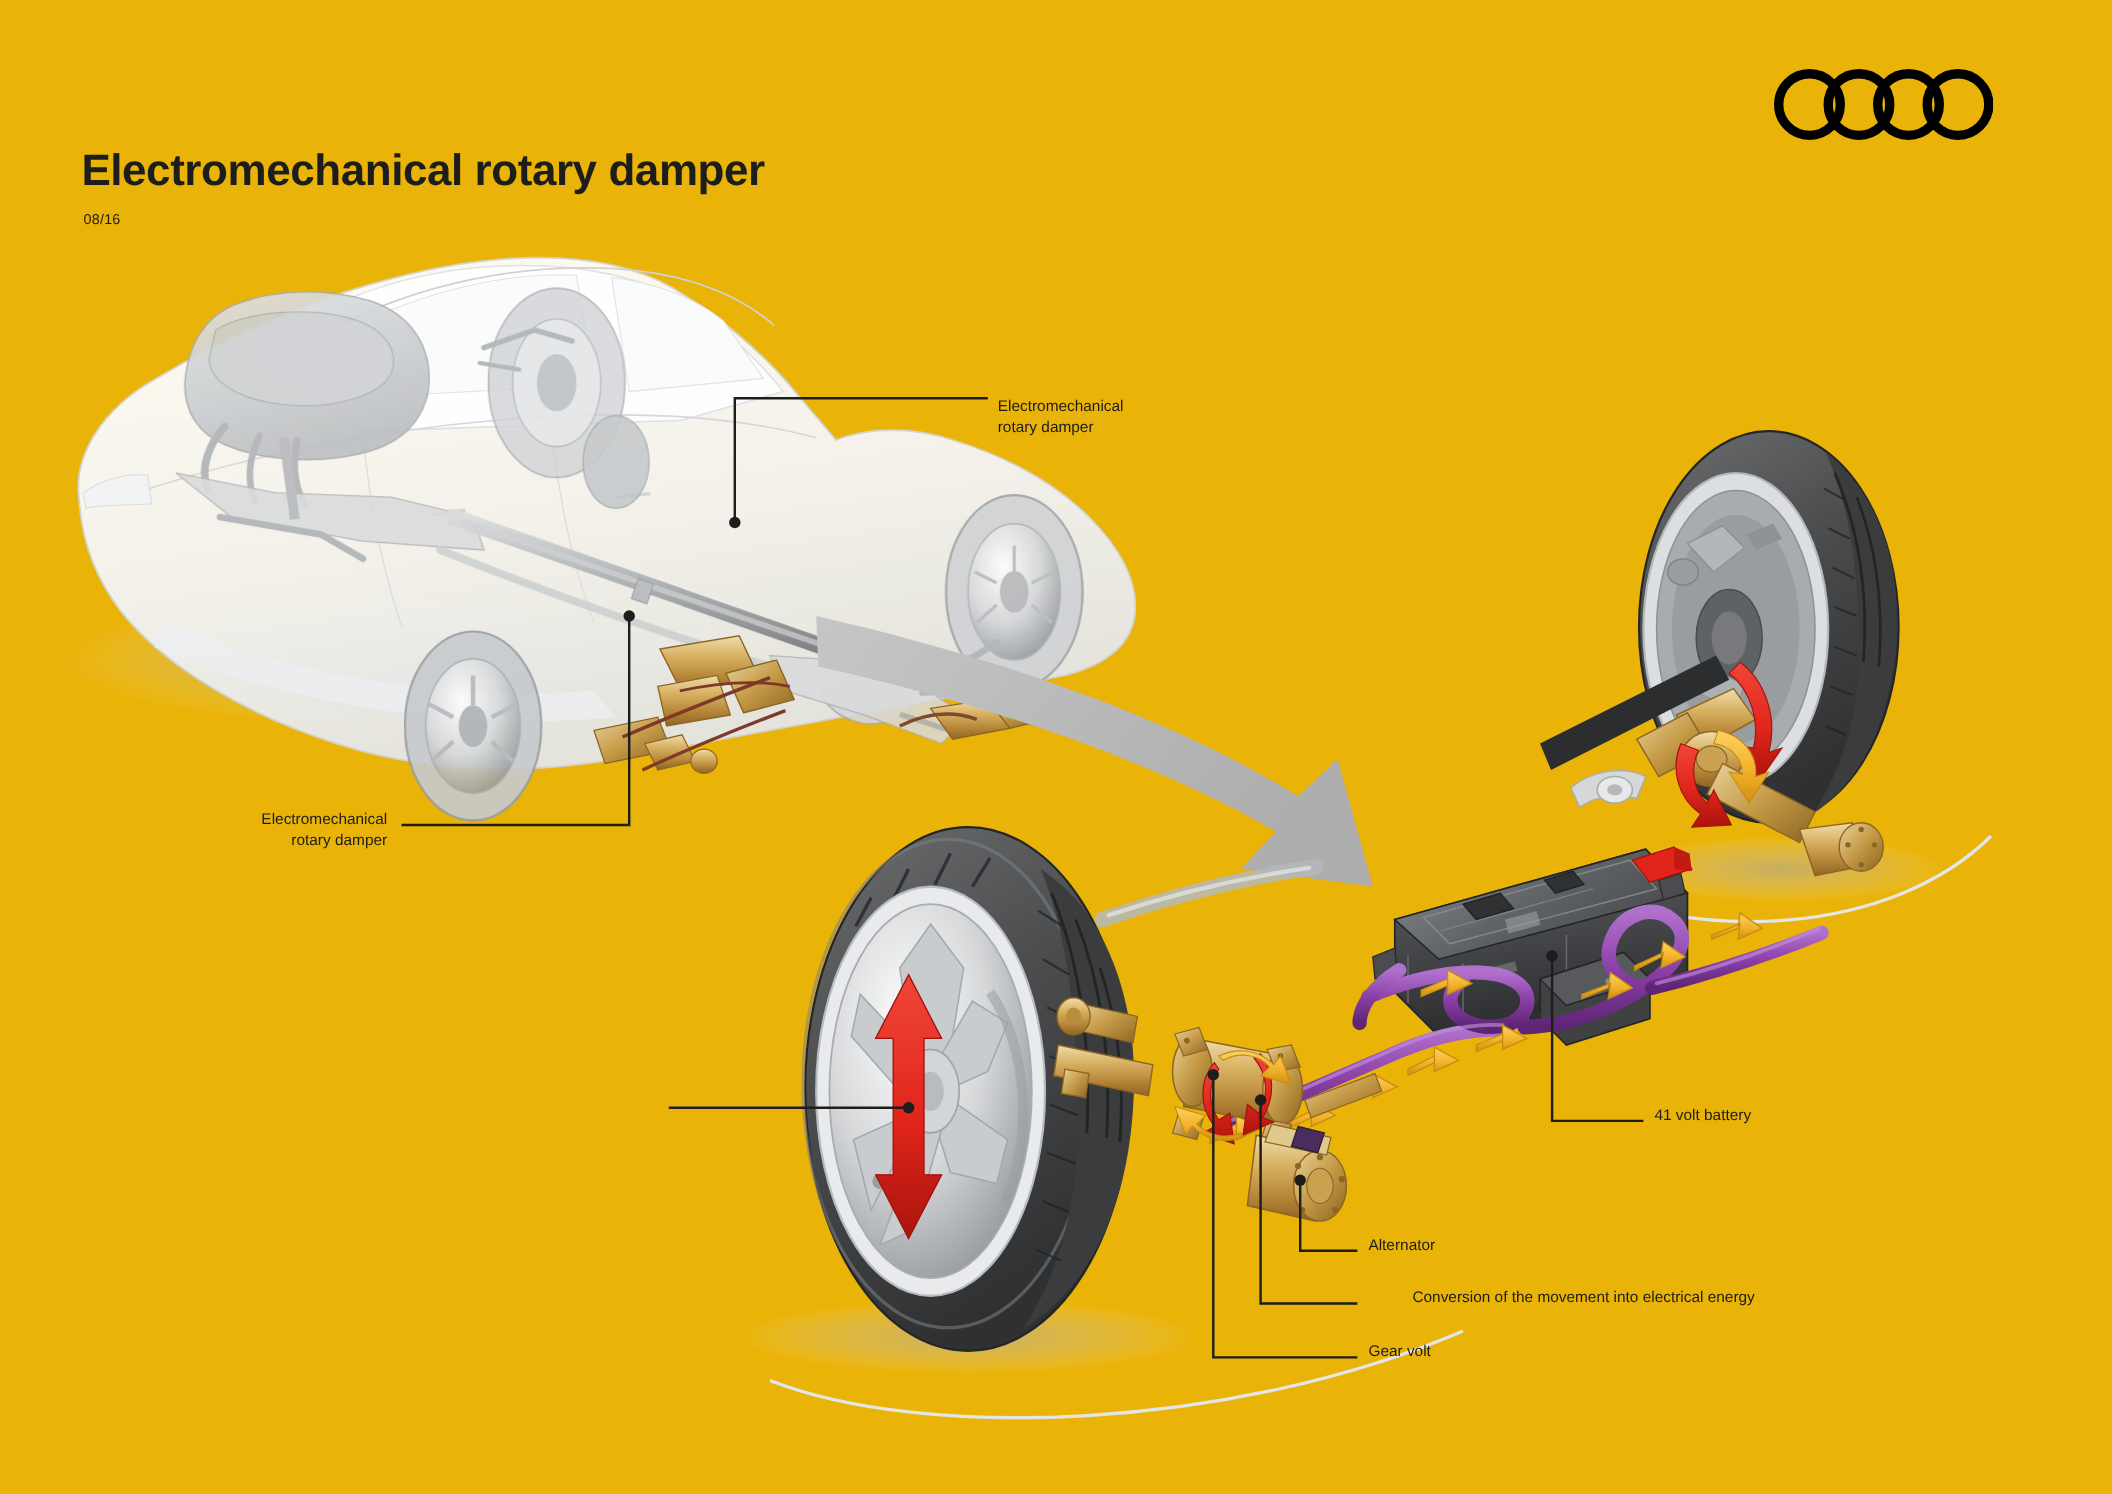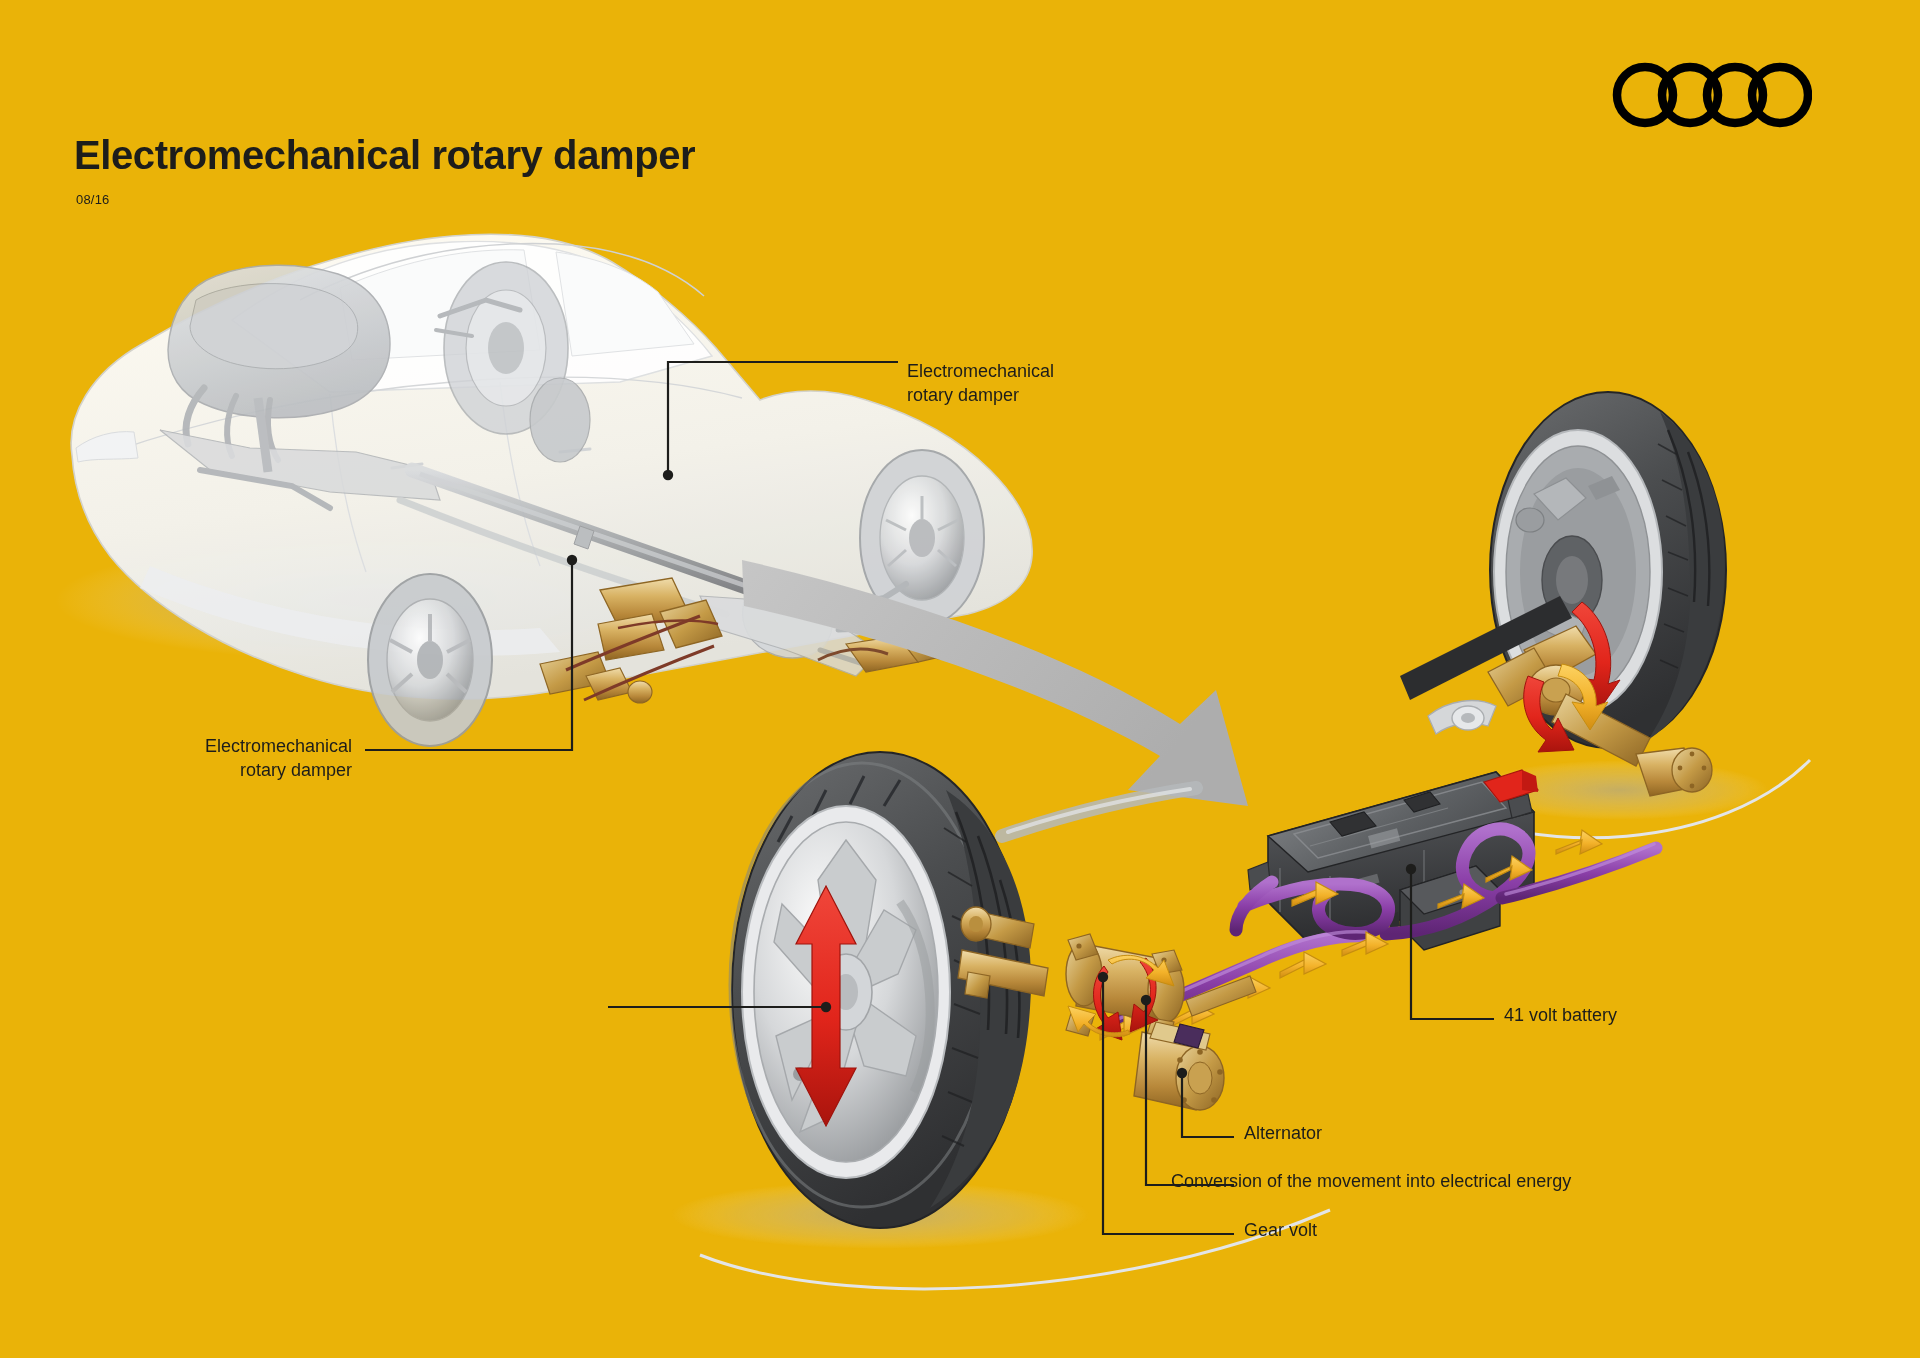--- a/index.html
+++ b/index.html
@@ -44,21 +44,21 @@
     position: absolute;
     left: 1612px;
     top: 52px;
     width: 200px;
     height: 86px;
   }
 
   
   .callout {
     position: absolute;
-    font-size: 18px;
+    font-size: 14px;
     line-height: 1.33;
     color: #1d1d1b;
     white-space: nowrap;
   }
   .callout.right-align { text-align: right; }
   .callout.left-align  { text-align: left; }
 
   
   .layer {
     position: absolute;
@@ -611,21 +611,21 @@
 
 
   <div class="callout left-align" style="left:1504px; top:1004px;">
     <div>41 volt battery</div>
   </div>
 
   <div class="callout left-align" style="left:1244px; top:1122px;">
     <div>Alternator</div>
   </div>
 
-  <div class="callout left-align" style="left:1171px; top:1170px;">
+  <div class="callout left-align" style="left:1284px; top:1170px;">
     <div>Conversion of the movement into electrical energy</div>
   </div>
 
   <div class="callout left-align" style="left:1244px; top:1219px;">
     <div>Gear volt</div>
   </div>
 
 </div>
 
 </body></html>

